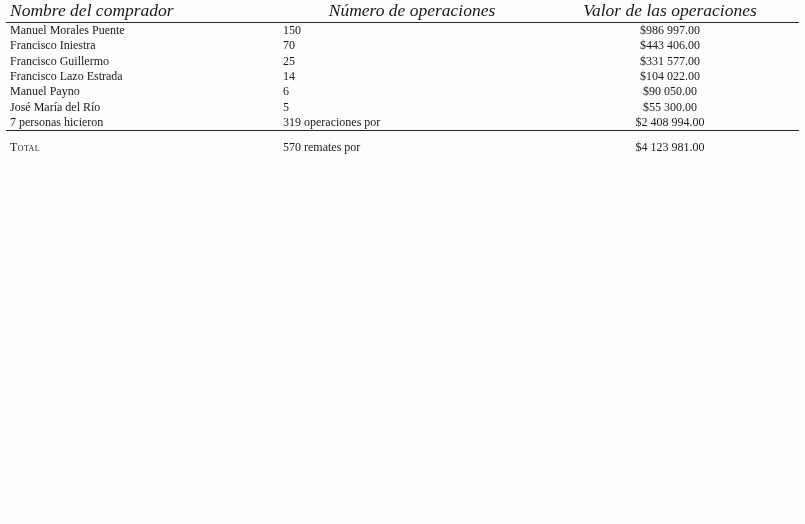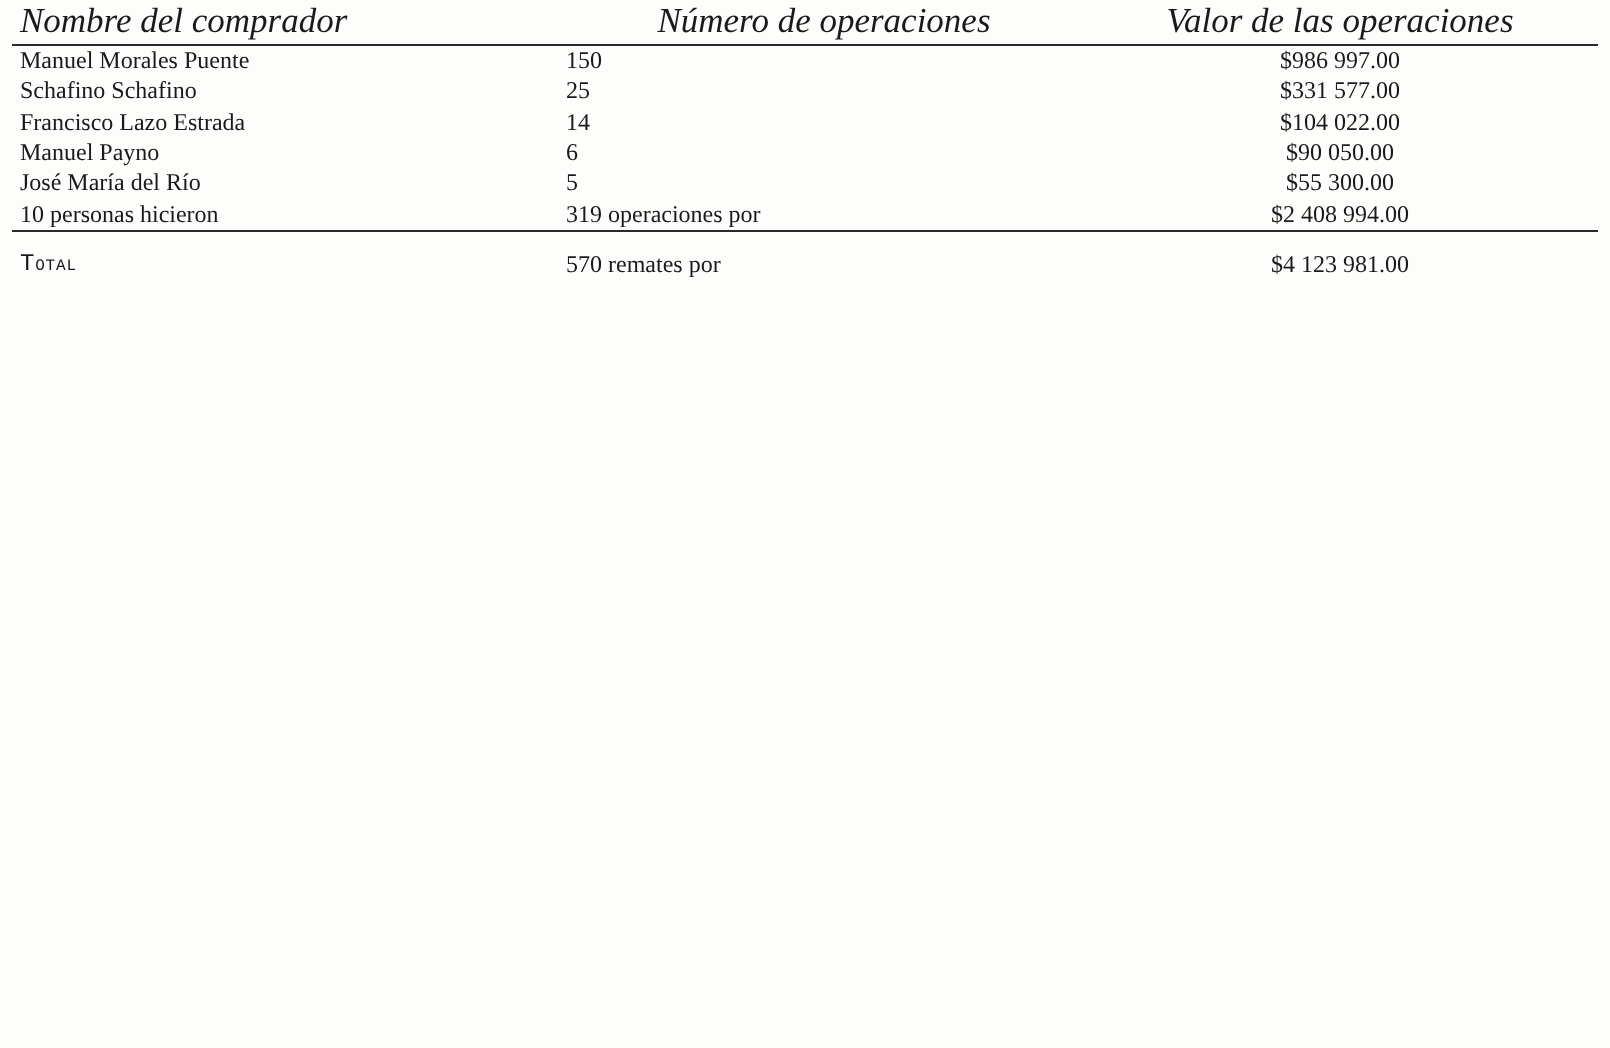--- a/index.html
+++ b/index.html
@@ -56,21 +56,20 @@
   tbody tr td.cell-ops   { }
   tbody tr td.cell-value { text-align: center; }
 
   tbody tr.row-total td {
     border-top: 1.6px solid #2a2a2a;
     padding-top: 9px;
   }
   .smallcaps {
     font-variant: small-caps;
     letter-spacing: 0.4px;
-    font-family: Liberation Mono, monospace;
   }
 </style>
 </head>
 <body>
 
 <div class="table-wrap">
   <table class="data-table">
     <colgroup>
       <col class="c-name">
       <col class="c-ops">
@@ -83,41 +82,46 @@
         <th class="h-value">Valor de las operaciones</th>
       </tr>
     </thead>
     <tbody>
       <tr>
         <td class="cell-name">Manuel Morales Puente</td>
         <td class="cell-ops">150</td>
         <td class="cell-value">$986 997.00</td>
       </tr>
       <tr>
-        <td class="cell-name">Schafino Schafino</td>
+        <td class="cell-name">Francisco Iniestra</td>
+        <td class="cell-ops">70</td>
+        <td class="cell-value">$443 406.00</td>
+      </tr>
+      <tr>
+        <td class="cell-name">Francisco Guillermo</td>
         <td class="cell-ops">25</td>
         <td class="cell-value">$331 577.00</td>
       </tr>
       <tr>
         <td class="cell-name">Francisco Lazo Estrada</td>
         <td class="cell-ops">14</td>
         <td class="cell-value">$104 022.00</td>
       </tr>
       <tr>
         <td class="cell-name">Manuel Payno</td>
         <td class="cell-ops">6</td>
         <td class="cell-value">$90 050.00</td>
       </tr>
       <tr>
         <td class="cell-name">José María del Río</td>
         <td class="cell-ops">5</td>
         <td class="cell-value">$55 300.00</td>
       </tr>
       <tr>
-        <td class="cell-name">10 personas hicieron</td>
+        <td class="cell-name">7 personas hicieron</td>
         <td class="cell-ops">319 operaciones por</td>
         <td class="cell-value">$2 408 994.00</td>
       </tr>
       <tr class="row-total">
         <td class="cell-name smallcaps">Total</td>
         <td class="cell-ops">570 remates por</td>
         <td class="cell-value">$4 123 981.00</td>
       </tr>
     </tbody>
   </table>

